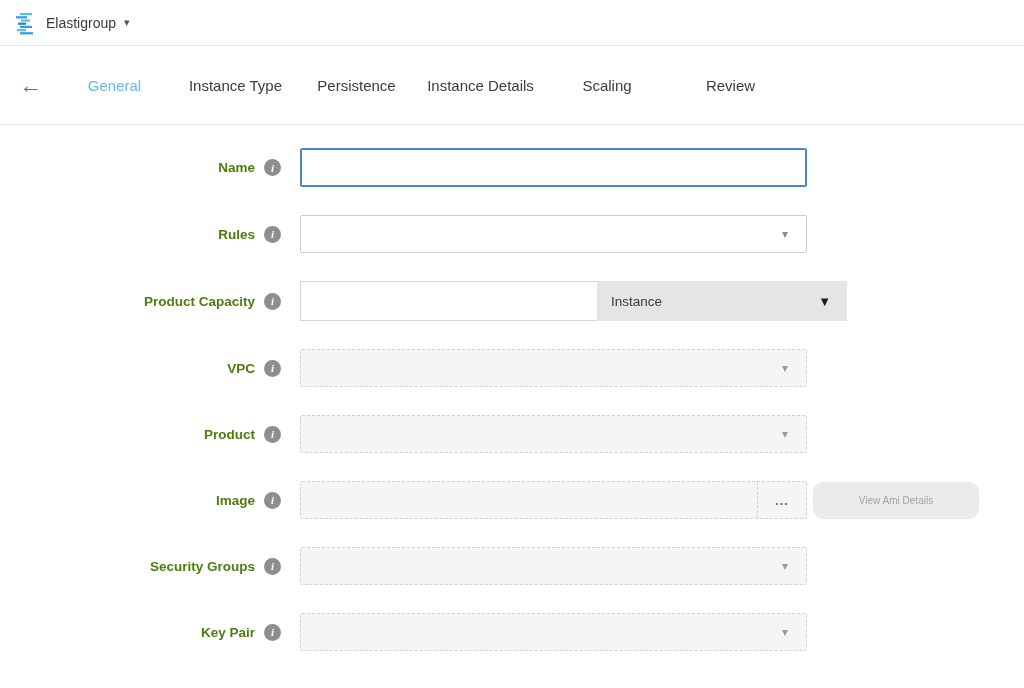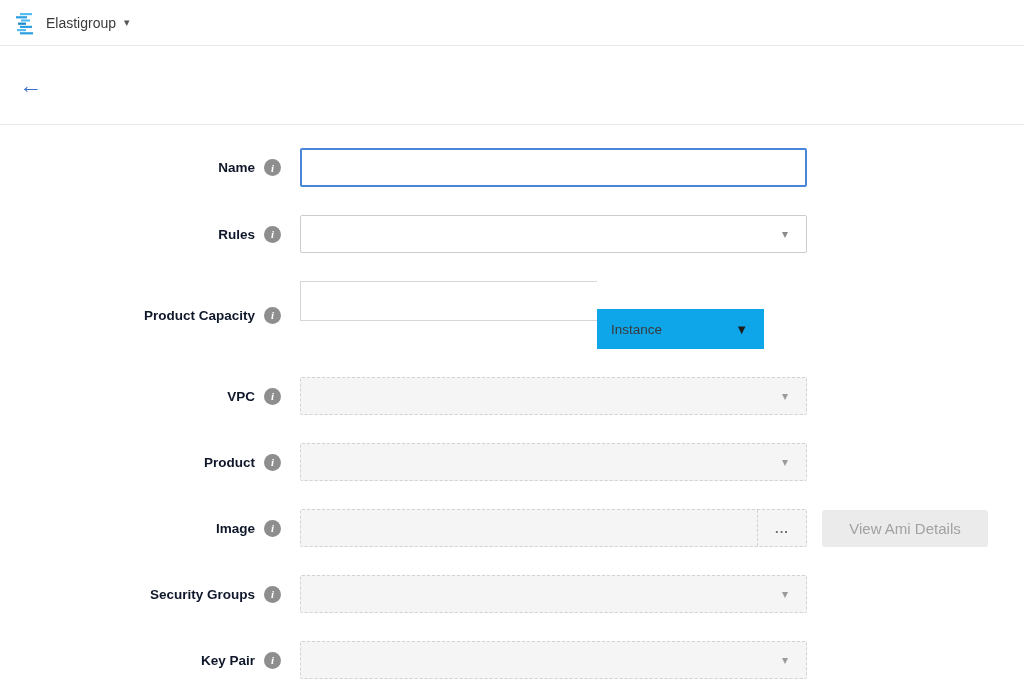--- a/index.html
+++ b/index.html
@@ -80,21 +80,21 @@
     width: 281px;
     display: flex;
     justify-content: flex-end;
     align-items: center;
     gap: 9px;
     flex-shrink: 0;
   }
   .field-label {
     font-size: 13.5px;
     font-weight: bold;
-    color: #0f172a;
+    color: #4d7c0f;
     white-space: nowrap;
   }
   .info-icon {
     width: 17px; height: 17px;
     border-radius: 50%;
     background: #8e8e8e;
     color: #fff;
     font-size: 11px;
     font-weight: bold;
     display: flex;
@@ -142,28 +142,27 @@
   .capacity-input {
     width: 297px; height: 40px;
     border: 1px solid #d6d6d6;
     border-right: none;
     outline: none;
     font-size: 14px;
     padding: 0 10px;
     font-family: "Liberation Sans", sans-serif;
   }
   .unit-select {
-    width: 167px; height: 40px;
-    background: #0ea5e9;
+    width: 250px; height: 40px;
+    background: #e5e5e5;
     display: flex;
     align-items: center;
     padding: 0 14px;
     position: relative;
     cursor: pointer;
-    margin-top: 28px;
   }
   .unit-label { font-size: 13.5px; color: #3a3a3a; }
   .unit-caret {
     position: absolute;
     right: 16px; top: 50%;
     transform: translateY(-50%);
     font-size: 13px;
     color: #1d1d1d;
     line-height: 1;
   }
@@ -191,26 +190,26 @@
     display: flex;
     align-items: center;
     justify-content: center;
     font-size: 13px;
     color: #6b6b6b;
     letter-spacing: 1px;
     font-weight: bold;
   }
 
   .side-button {
-    margin-left: 15px;
+    margin-left: 6px;
     width: 166px; height: 37px;
     background: #ebebeb;
     border: none;
-    border-radius: 3px;
-    font-size: 15px;
+    border-radius: 11px;
+    font-size: 10px;
     color: #a2a2a2;
     font-family: "Liberation Sans", sans-serif;
     cursor: default;
   }
 </style>
 </head>
 <body>
 
 <div class="topbar">
   <svg class="logo" viewBox="0 0 24 24" aria-hidden="true">
@@ -221,20 +220,28 @@
     <rect x="6" y="14.8" width="12" height="2.2" fill="#2b9fe0"></rect>
     <rect x="3" y="18" width="9" height="2.2" fill="#56bdf2"></rect>
     <rect x="6" y="21.2" width="13" height="2.2" fill="#2b9fe0"></rect>
   </svg>
   <span class="app-name">Elastigroup</span>
   <span class="topbar-caret">▾</span>
 </div>
 
 <div class="tabbar">
   <span class="back-arrow">←</span>
+  <div class="tabs">
+    <div class="tab active">General</div>
+    <div class="tab">Instance Type</div>
+    <div class="tab">Persistence</div>
+    <div class="tab">Instance Details</div>
+    <div class="tab">Scaling</div>
+    <div class="tab">Review</div>
+  </div>
 </div>
 
 <div class="form">
 
   <div class="form-row">
     <div class="label-col">
       <span class="field-label">Name</span>
       <span class="info-icon">i</span>
     </div>
     <div class="control-col">

